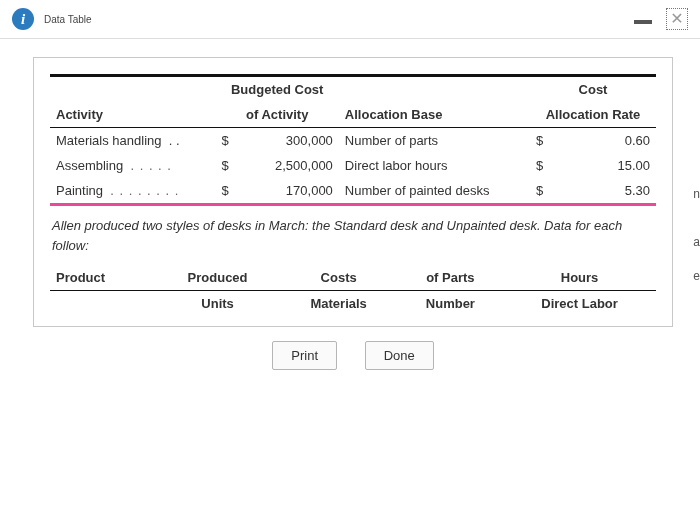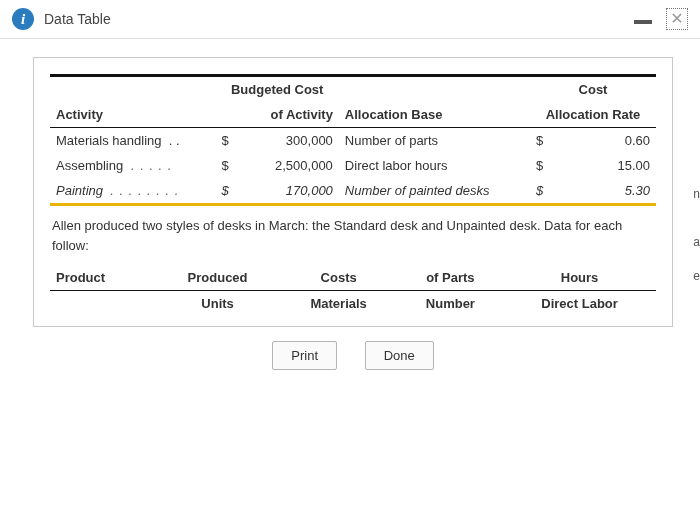--- a/index.html
+++ b/index.html
@@ -25,21 +25,21 @@
     color: #fff;
     display: flex;
     align-items: center;
     justify-content: center;
     font-weight: bold;
     font-size: 15px;
     margin-right: 10px;
     font-family: Georgia, serif;
     font-style: italic;
   }
-  .titlebar-title { color: #444; font-size: 14px; }
+  .titlebar-title { color: #444; font-size: 10px; }
   .titlebar-spacer { flex: 1; }
   .min-icon {
     width: 18px; height: 4px;
     background: #555;
     margin-right: 14px;
     margin-top: 6px;
   }
   .close-icon {
     width: 22px; height: 22px;
     border: 1px dotted #777;
@@ -60,31 +60,32 @@
     padding: 16px 16px 10px 16px;
   }
   table.t1, table.t2 {
     border-collapse: collapse;
     width: 100%;
     font-size: 13px;
     color: #333;
   }
   .toprule { border-top: 3px solid #111; }
   .midrule { border-bottom: 1px solid #111; }
-  .botrule { border-bottom: 3px solid #eab308; font-style: italic; }
+  .botrule { border-bottom: 3px solid #ec4899; }
   th, td { padding: 5px 6px; text-align: left; font-weight: normal; }
   th.hdr { font-weight: bold; }
   td.num, th.num { text-align: right; }
   td.sym { text-align: left; width: 18px; }
   .dots::after { content: ". . . . ."; color: #666; letter-spacing: 1px; }
   .dots2::after { content: ". . . . . . . ."; color: #666; letter-spacing: 1px; }
   .para {
     margin: 10px 2px 10px 2px;
     line-height: 1.5;
     font-size: 13px;
+    font-style: italic;
   }
   .btnrow {
     text-align: center;
     margin-top: 14px;
   }
   .btn {
     display: inline-block;
     border: 1px solid #b5b5b5;
     background: #fafafa;
     color: #333;
@@ -121,21 +122,21 @@
     <table class="t1">
       <tbody>
           <tr class="toprule">
         <th></th>
         <th class="hdr" colspan="2" style="text-align:center">Budgeted Cost</th>
         <th></th>
         <th class="hdr" colspan="2" style="text-align:center">Cost</th>
       </tr>
       <tr>
         <th class="hdr midrule">Activity</th>
-        <th class="hdr midrule" colspan="2" style="text-align:right">of Activity</th>
+        <th class="hdr midrule" colspan="2" style="text-align:center">of Activity</th>
         <th class="hdr midrule">Allocation Base</th>
         <th class="hdr midrule" colspan="2" style="text-align:center">Allocation Rate</th>
       </tr>
       <tr>
         <td><span>Materials handling</span>&nbsp;&nbsp;. .</td>
         <td class="sym">$</td>
         <td class="num">300,000</td>
         <td>Number of parts</td>
         <td class="sym">$</td>
         <td class="num">0.60</td>

